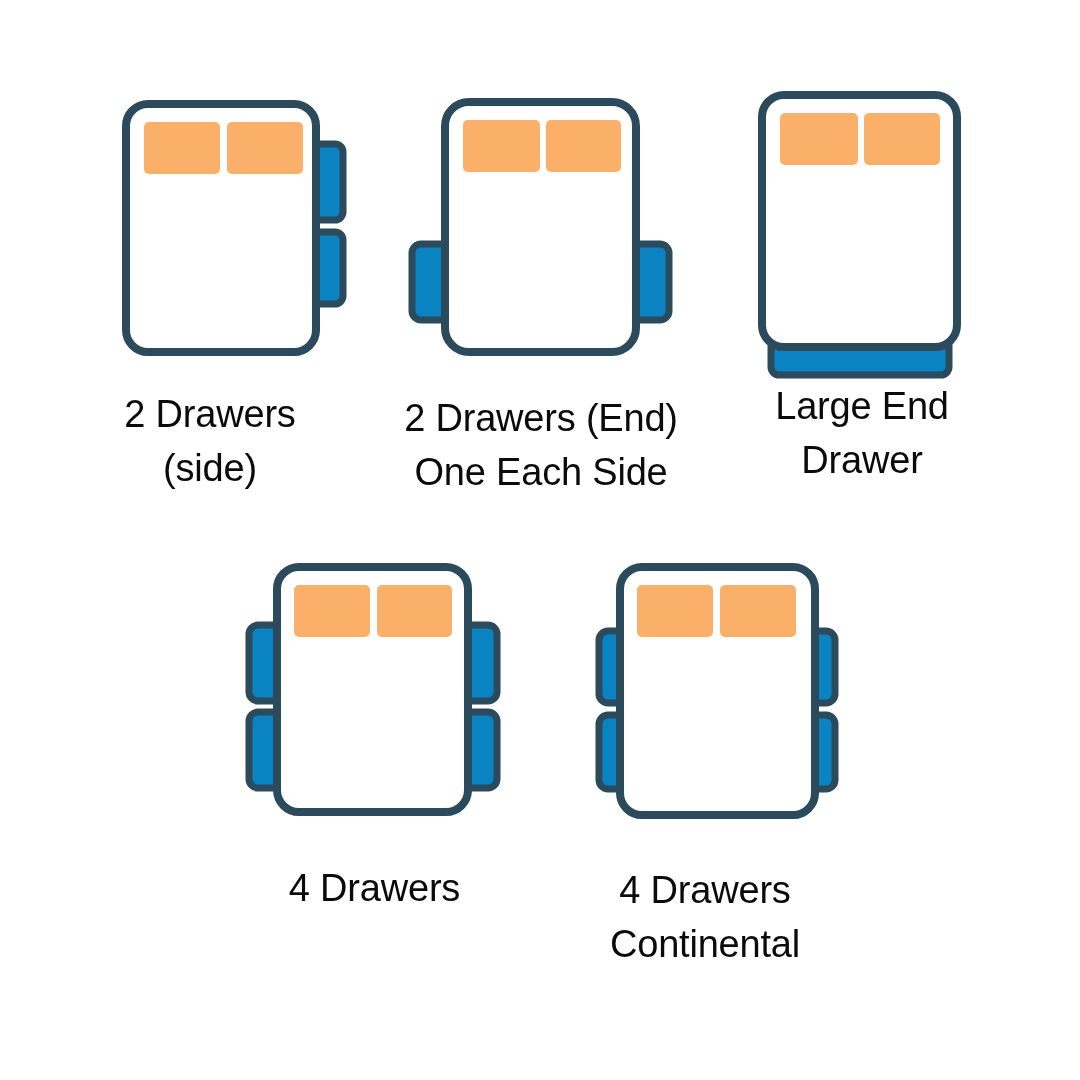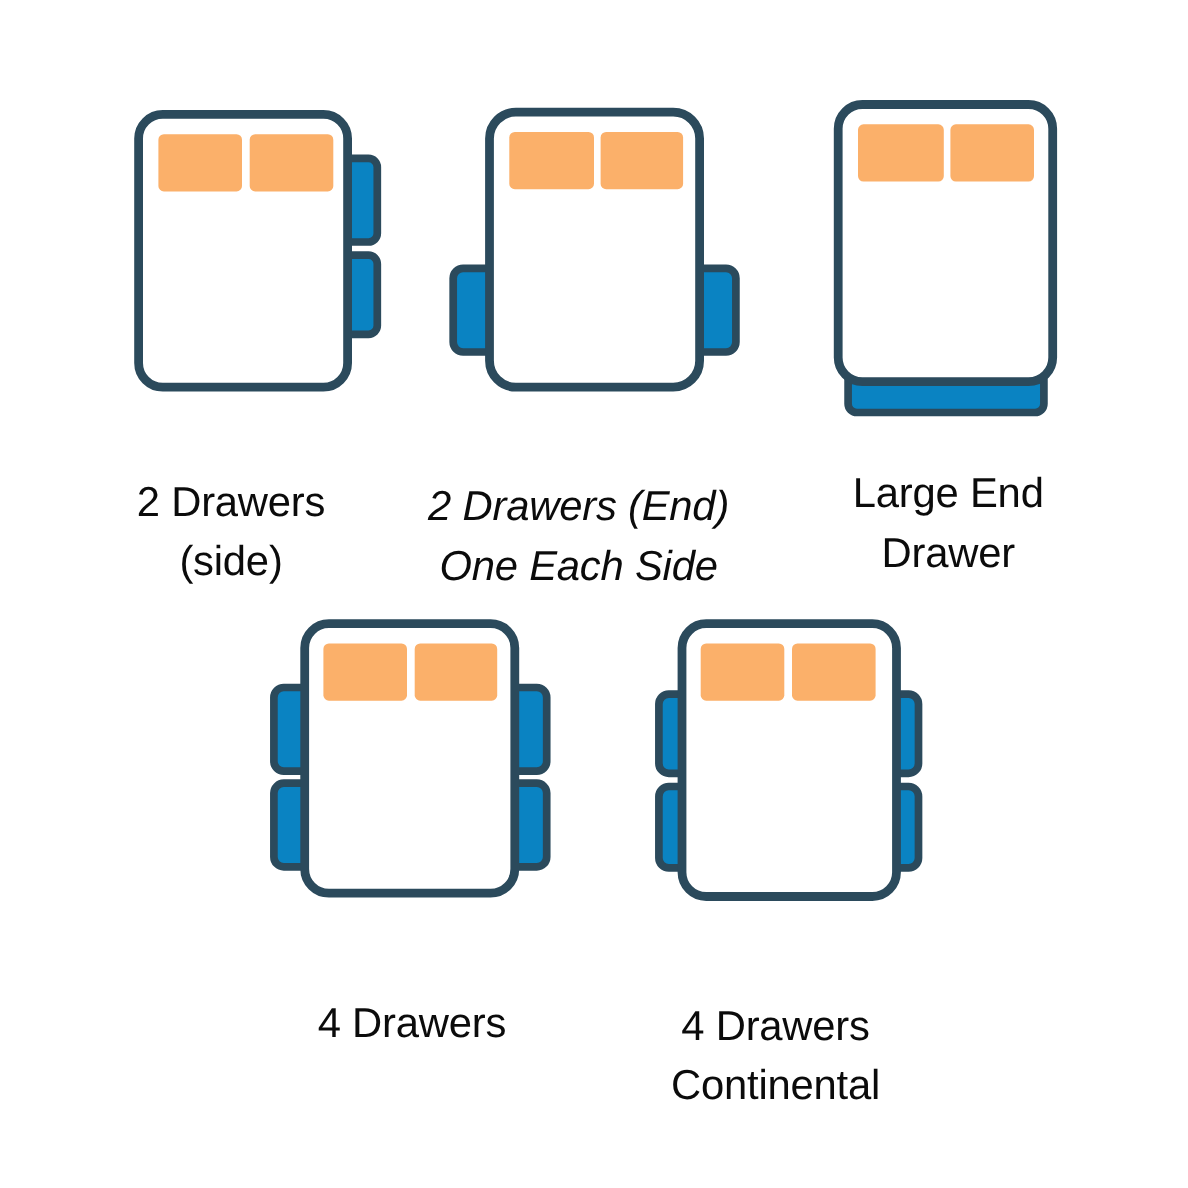--- a/index.html
+++ b/index.html
@@ -28,21 +28,20 @@
   .caption {
     position: absolute;
     text-align: center;
     color: #0b0b0b;
     font-family: "Liberation Sans", sans-serif;
     font-size: 38px;
     line-height: 1.42;
     letter-spacing: -0.2px;
     font-weight: 400;
     white-space: pre-line;
-    margin-top: 43px;
   }
 </style>
 </head>
 <body>
 
 <div id="stage">
 
   <div class="bed-figure" style="left:110px; top:88px;">
     <svg class="bed-svg" width="245" height="280" viewBox="0 0 245 280">
 
@@ -63,21 +62,21 @@
 
       <rect x="14" y="156" width="42" height="76" rx="9" ry="9" fill="#0a83c2" stroke="#2b4a5c" stroke-width="7"></rect>
       <rect x="229" y="156" width="42" height="76" rx="9" ry="9" fill="#0a83c2" stroke="#2b4a5c" stroke-width="7"></rect>
 
       <rect x="47" y="14" width="191" height="250" rx="24" ry="24" fill="#ffffff" stroke="#2b4a5c" stroke-width="8"></rect>
 
       <rect x="65" y="32" width="77" height="52" rx="5" ry="5" fill="#fbb06a"></rect>
       <rect x="148" y="32" width="75" height="52" rx="5" ry="5" fill="#fbb06a"></rect>
     </svg>
   </div>
-  <div class="caption" style="left:356px; top:392px; width:340px;font-style:italic;">2 Drawers (End)
+  <div class="caption" style="left:371px; top:392px; width:340px;">2 Drawers (End)
 One Each Side</div>
 
   <div class="bed-figure" style="left:752px; top:85px;">
     <svg class="bed-svg" width="215" height="300" viewBox="0 0 215 300">
 
       <rect x="19" y="252" width="178" height="38" rx="8" ry="8" fill="#0a83c2" stroke="#2b4a5c" stroke-width="7"></rect>
 
       <rect x="10" y="10" width="195" height="252" rx="22" ry="22" fill="#ffffff" stroke="#2b4a5c" stroke-width="8"></rect>
 
       <rect x="28" y="28" width="78" height="52" rx="5" ry="5" fill="#fbb06a"></rect>

